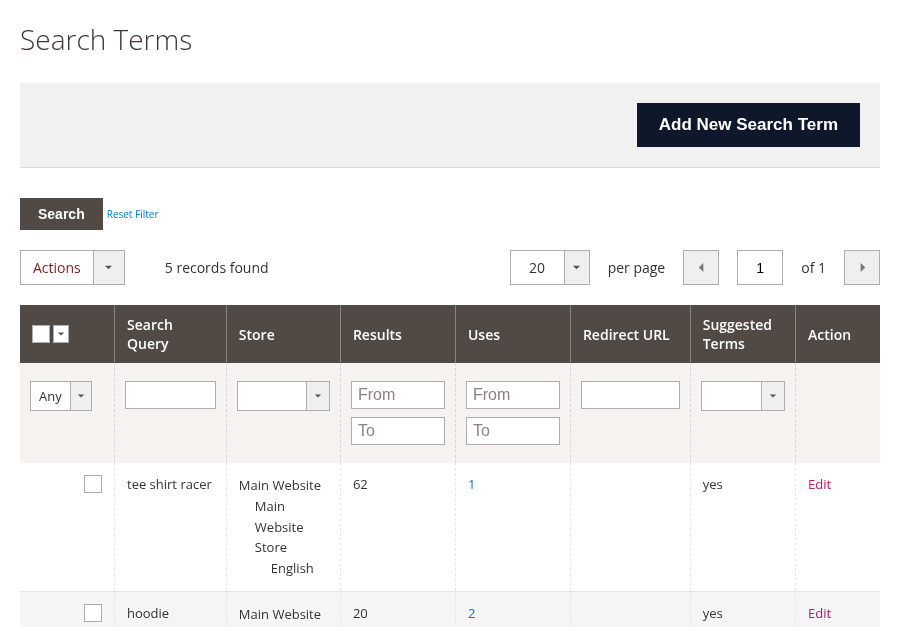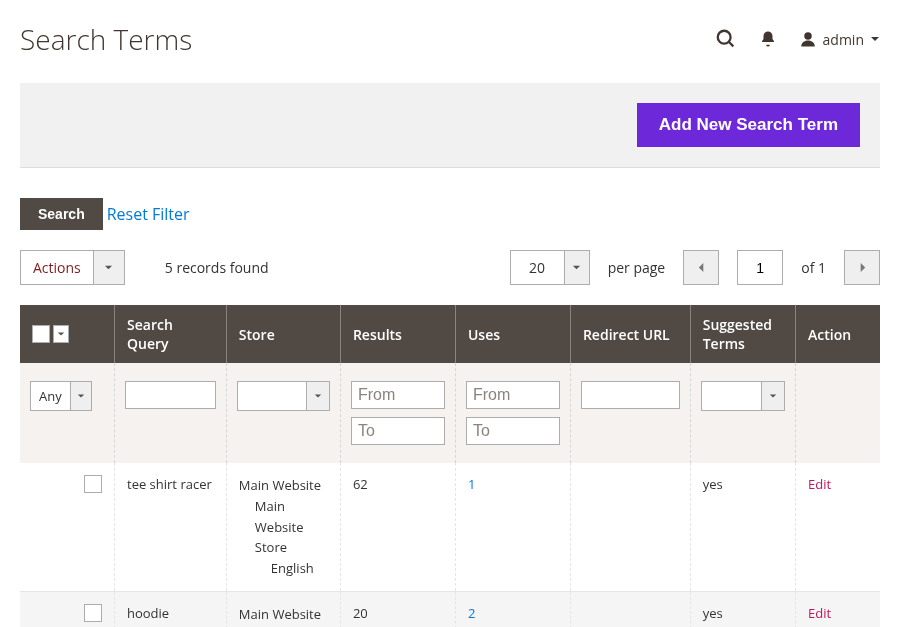--- a/index.html
+++ b/index.html
@@ -42,21 +42,21 @@
       font-size: 14px;
     }
     .primary-action-bar {
       background: #f1f1f1;
       padding: 20px;
       text-align: right;
       border-bottom: 1px solid #ddd;
       margin-bottom: 30px;
     }
     .btn-primary {
-      background: #6d28d9;
+      background: #0f172a;
       color: #fff;
       border: none;
       padding: 12px 22px;
       font-size: 17px;
       font-weight: 600;
       cursor: pointer;
     }
     .controls-row-1 {
       display: flex;
       align-items: center;
@@ -68,21 +68,21 @@
       color: #fff;
       border: none;
       padding: 8px 18px;
       font-size: 14px;
       font-weight: 600;
       cursor: pointer;
     }
     .link-action {
       color: #007bdb;
       cursor: pointer;
-      font-size: 16px;
+      font-size: 10px;
     }
     .controls-row-2 {
       display: flex;
       align-items: center;
       justify-content: space-between;
       margin-bottom: 20px;
     }
     .controls-left {
       display: flex;
       align-items: center;
@@ -243,43 +243,20 @@
     .col-uses { width: 90px; }
     .col-action { width: 60px; }
     .filter-row .col-check { text-align: left; }
     ::placeholder { color: #8a837f; }
   </style>
 </head>
 <body>
 
 <div class="header">
   <h1 class="page-title">Search Terms</h1>
-  <div class="header-icons">
-    <span class="icon-btn">
-      <svg width="22" height="22" viewBox="0 0 24 24" fill="none" stroke="#41362f" stroke-width="2.5">
-          <circle cx="10" cy="10" r="7"></circle>
-          <line x1="20" y1="20" x2="15" y2="15"></line>
-        </svg>
-    </span>
-    <span class="icon-btn">
-      <svg width="18" height="18" viewBox="0 0 24 24" fill="#41362f">
-          <path d="M12 2a6 6 0 0 0-6 6v4l-2 3v1h16v-1l-2-3V8a6 6 0 0 0-6-6zm0 20a2.5 2.5 0 0 0 2.5-2.5h-5A2.5 2.5 0 0 0 12 22z"></path>
-        </svg>
-    </span>
-    <span class="admin-user">
-      <svg width="18" height="18" viewBox="0 0 24 24" fill="#41362f">
-          <circle cx="12" cy="8" r="5"></circle>
-          <path d="M3 22c0-5 4-8 9-8s9 3 9 8"></path>
-        </svg>
-      <span>admin</span>
-      <svg width="10" height="10" viewBox="0 0 10 10" fill="#41362f">
-          <path d="M1 3l4 4 4-4z"></path>
-        </svg>
-    </span>
-  </div>
 </div>
 
 <div class="primary-action-bar">
   <button class="btn-primary">Add New Search Term</button>
 </div>
 
 <div class="controls-row-1">
   <button class="btn-dark">Search</button>
   <span class="link-action">Reset Filter</span>
 </div>

